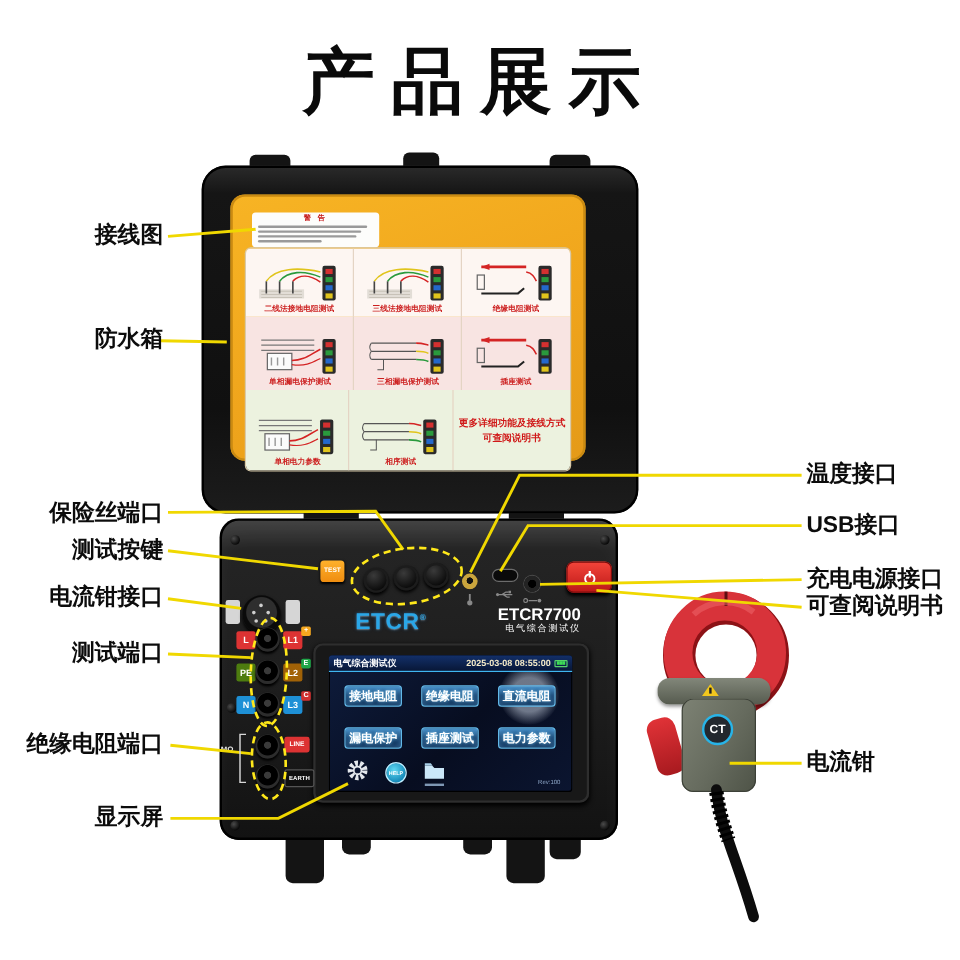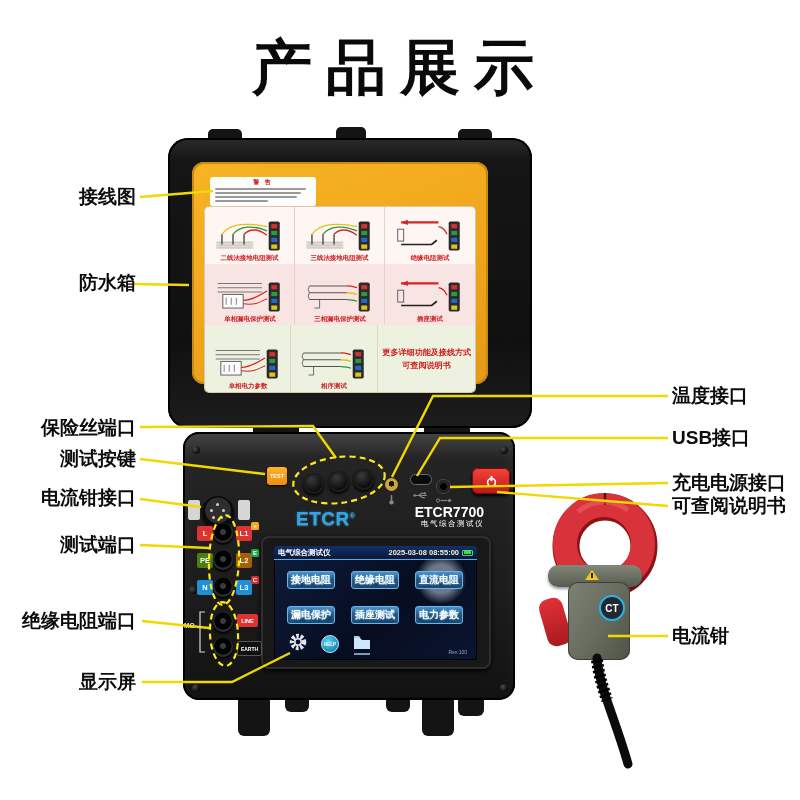--- a/index.html
+++ b/index.html
@@ -106,21 +106,21 @@
   
   .clampwrap{position:absolute;left:0;top:0;z-index:5;}
   .c-collar{position:absolute;left:548px;top:565px;width:94px;height:22px;border-radius:10px;
        background:linear-gradient(#82877a,#565b4f);z-index:7;box-shadow:0 2px 3px rgba(0,0,0,.4);}
   .c-body{position:absolute;left:568px;top:582px;width:62px;height:78px;border-radius:10px;
        background:linear-gradient(120deg,#7d8274 0%,#666b5e 55%,#4e5347 100%);z-index:8;box-shadow:inset 0 0 0 1px #3c4037;}
   .c-trigger{position:absolute;left:543px;top:598px;width:24px;height:48px;border-radius:9px;
        background:linear-gradient(#e03237,#a81a1f);transform:rotate(-16deg);z-index:6;}
   .ct-logo{position:absolute;left:585px;top:595px;width:26px;height:26px;border-radius:50%;background:#23282e;
        border:2px solid #28b4e8;box-sizing:border-box;display:flex;align-items:center;justify-content:center;
-       font-size:10px;font-weight:bold;color:#fff;z-index:9;margin-left:14px;}
+       font-size:10px;font-weight:bold;color:#fff;z-index:9;}
   .c-warn{position:absolute;left:585px;top:570px;width:0;height:0;z-index:8;
        border-left:7px solid transparent;border-right:7px solid transparent;border-bottom:10px solid #f2c71d;}
   .c-warn:after{content:"";position:absolute;left:-1px;top:3px;width:2px;height:5px;background:#222;}
   
   .overlay{position:absolute;left:0;top:0;z-index:60;pointer-events:none;}
   .hidden-defs{position:absolute;width:0;height:0;}
 </style>
 </head>
 <body>
 

